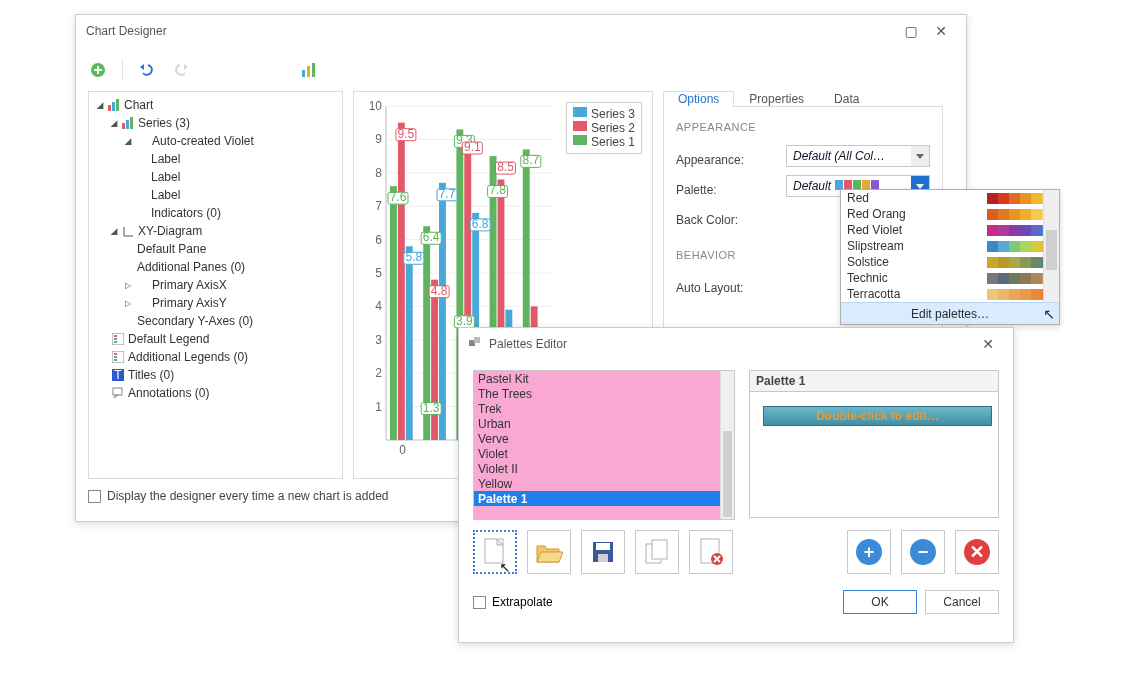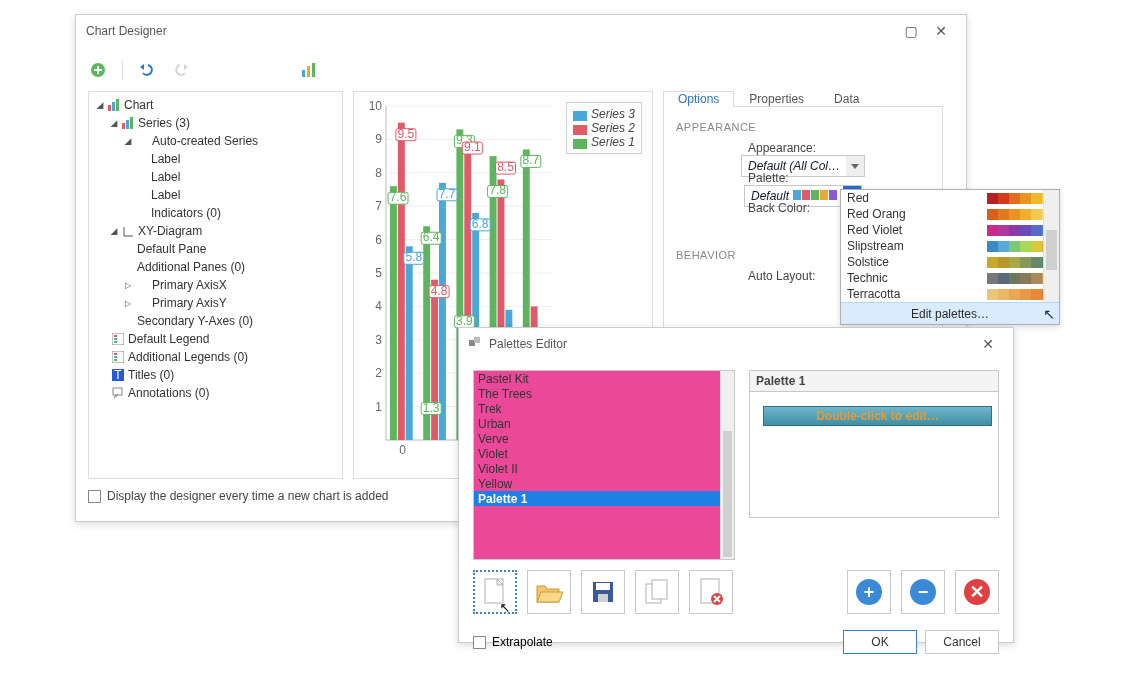--- a/index.html
+++ b/index.html
@@ -19,30 +19,30 @@
 
 .three-col { display: flex; gap: 10px; }
 .tree-col { width: 255px; height: 388px; border: 1px solid #dcdcdc; background: #fff; overflow: auto; padding: 4px 2px; }
 .tree-row { display: flex; align-items: center; height: 18px; padding-left: 4px; white-space: nowrap; color: #333; }
 .tree-row .exp { width: 10px; text-align: center; color: #555; font-size: 9px; }
 .tree-row .ic { width: 14px; height: 14px; margin: 0 3px 0 2px; display: inline-flex; align-items: center; justify-content: center; }
 .ind { display: inline-block; }
 
 .chart-col { width: 300px; height: 388px; border: 1px solid #dcdcdc; background: #fff; padding: 8px; position: relative; }
 .legend-box { position: absolute; right: 10px; top: 10px; border: 1px solid #d0d0d0; padding: 4px 6px; }
-.legend-row { display: flex; align-items: flex-end; gap: 4px; font-size: 11px; color: #444; font-style: italic; }
+.legend-row { display: flex; align-items: flex-start; gap: 4px; font-size: 11px; color: #444; }
 .sw { width: 14px; height: 10px; }
 
 .right-col { width: 280px; }
 .tabs { display: flex; border-bottom: 1px solid #dcdcdc; }
 .tab { padding: 0 14px; border: 1px solid transparent; border-bottom: none; cursor: pointer; color: #555; }
 .tab.active { border-color: #dcdcdc; background: #fff; margin-bottom: -1px; color: #2a75d1; }
 .panel { border: 1px solid #dcdcdc; border-top: none; padding: 10px 12px; height: 358px; }
 .section-h { color: #888; font-size: 11px; letter-spacing: 0.5px; margin: 4px 0 8px 0; }
-.prop-row { display: flex; align-items: center; height: 26px; margin-bottom: 4px; flex-direction: column; }
+.prop-row { display: flex; align-items: flex-end; height: 26px; margin-bottom: 4px; }
 .prop-row .lbl { width: 110px; color: #444; }
 .prop-row .ctl { flex: 1; }
 .dd { display: flex; align-items: center; height: 22px; border: 1px solid #c8c8c8; background: #fff; }
 .dd .dd-text { flex: 1; padding: 0 6px; color: #0f172a; overflow: hidden; text-overflow: ellipsis; white-space: nowrap; font-style: italic; }
 .dd .dd-btn { width: 18px; height: 100%; background: #1f6fd1; display: flex; align-items: center; justify-content: center; }
 .dd .dd-btn.plain { background: #eee; }
 .tri-down { width: 0; height: 0; border-left: 4px solid transparent; border-right: 4px solid transparent; border-top: 5px solid #fff; }
 .tri-down.dark { border-top-color: #666; }
 .mini-sw { display: inline-flex; gap: 1px; margin-left: 4px; }
 .mini-sw span { width: 8px; height: 10px; }
@@ -58,21 +58,21 @@
 .pal-sw span { width: 11px; height: 11px; }
 .pal-scroll { width: 16px; background: #efefef; position: absolute; right: 0; top: 0; bottom: 20px; border-left: 1px solid #ddd; }
 .pal-scroll .thumb { position: absolute; left: 2px; right: 2px; top: 40px; height: 40px; background: #cfcfcf; }
 .pal-edit { height: 22px; display: flex; align-items: center; justify-content: center; background: #d9ecff; border-top: 1px solid #b8d6f5; color: #2a2a2a; cursor: pointer; position: relative; }
 .cursor { position: absolute; right: 4px; top: 3px; font-size: 14px; }
 
 
 #editor-win { left: 458px; top: 327px; width: 556px; height: 316px; z-index: 40; }
 #editor-body { padding: 10px 14px 12px 14px; }
 .ed-split { display: flex; gap: 14px; }
-.ed-list { width: 262px; height: 190px; border: 1px solid #c8c8c8; background: #ec4899; overflow: hidden; position: relative; }
+.ed-list { width: 262px; height: 150px; border: 1px solid #c8c8c8; background: #f9a8d4; overflow: hidden; position: relative; }
 .ed-list .item { height: 15px; padding: 0 4px; color: #333; display: flex; align-items: center; }
 .ed-list .item.sel { background: #1f7fe8; color: #fff; font-weight: bold; }
 .ed-right { flex: 1; }
 .ed-right .hdr { height: 22px; border: 1px solid #c8c8c8; background: #f4f4f4; display: flex; align-items: center; padding: 0 6px; font-weight: bold; color: #444; }
 .ed-preview { height: 126px; border: 1px solid #c8c8c8; border-top: none; background: #fff; position: relative; }
 .ed-strip { position: absolute; left: 13px; right: 6px; top: 14px; height: 20px; background: linear-gradient(#6fb7c9, #3e8fa5); border: 1px solid #2f6f82; display: flex; align-items: center; justify-content: center; color: #e69a3a; font-weight: bold; font-size: 11px; }
 .ed-toolbar { display: flex; gap: 10px; margin-top: 10px; }
 .ed-btn { width: 44px; height: 44px; border: 1px solid #c8c8c8; background: #fff; display: flex; align-items: center; justify-content: center; cursor: pointer; }
 .ed-btn.active { border: 2px dotted #3a7fd9; }
 .ed-right-btns { display: flex; gap: 10px; margin-top: 10px; }
@@ -154,21 +154,21 @@
                 <rect x="4" y="3" width="3" height="9" fill="#4aa8d8"></rect>
                 <rect x="8" y="0" width="3" height="12" fill="#5fb55f"></rect>
               </svg>
             </span>
             <span>Series (3)</span>
           </div>
         <div class="tree-row">
             <span class="ind" style="width:28px"></span>
             <span class="exp">◢</span>
             <span class="ic"></span>
-            <span>Auto-created Series</span>
+            <span>Auto-created Violet</span>
           </div>
         <div class="tree-row">
             <span class="ind" style="width:56px"></span>
             <span>Label</span>
           </div>
         <div class="tree-row">
             <span class="ind" style="width:56px"></span>
             <span>Label</span>
           </div>
         <div class="tree-row">

